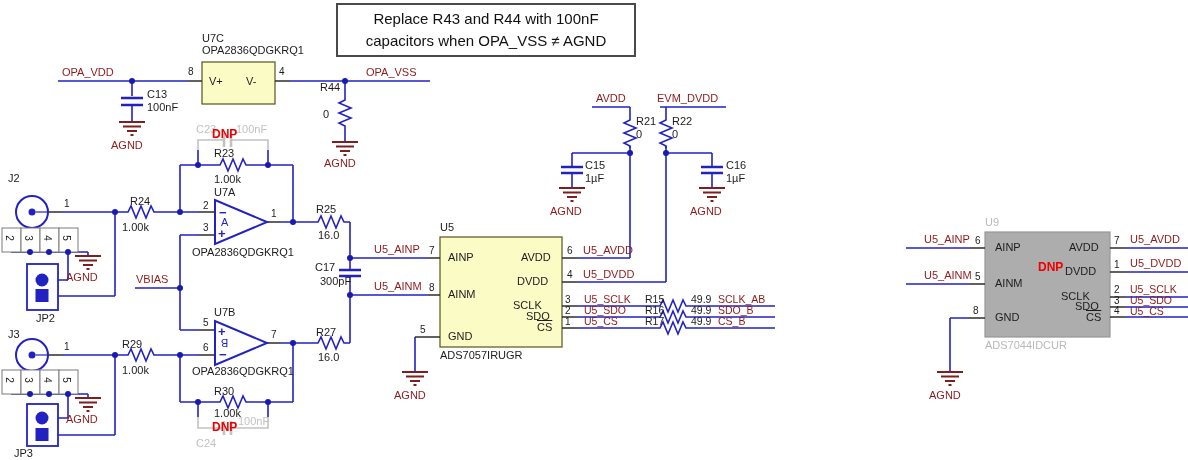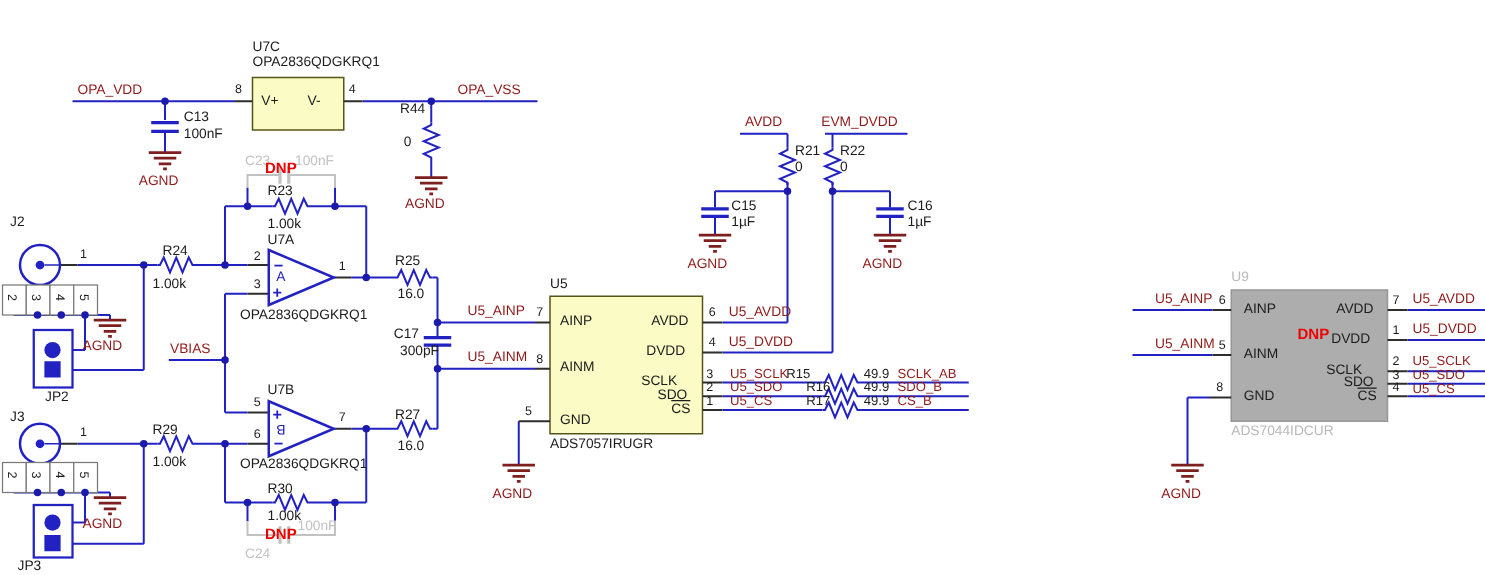--- a/index.html
+++ b/index.html
@@ -156,20 +156,24 @@
     <circle cx="30" cy="394" r="3"></circle>
         <circle cx="49" cy="394" r="3"></circle>
         <circle cx="68" cy="394" r="3"></circle>
     <circle cx="350" cy="258" r="3"></circle>
         <circle cx="350" cy="295" r="3"></circle>
     <circle cx="630" cy="153" r="3"></circle>
         <circle cx="666" cy="153" r="3"></circle>
   </g>
 </svg>
 
+<div id="note-box">
+  <div>Replace R43 and R44 with 100nF</div>
+  <div>capacitors when OPA_VSS ≠ AGND</div>
+</div>
 
 <div class="lbl net" style="left:62px;top:67px">OPA_VDD</div>
 <div class="lbl net" style="left:366px;top:67px">OPA_VSS</div>
 <div class="lbl net" style="left:136px;top:274px">VBIAS</div>
 <div class="lbl net" style="left:374px;top:244px">U5_AINP</div>
 <div class="lbl net" style="left:374px;top:281px">U5_AINM</div>
 <div class="lbl net" style="left:596px;top:93px">AVDD</div>
 <div class="lbl net" style="left:657px;top:93px">EVM_DVDD</div>
 <div class="lbl net" style="left:583px;top:245px">U5_AVDD</div>
 <div class="lbl net" style="left:583px;top:269px">U5_DVDD</div>
@@ -279,21 +283,21 @@
 <div class="lbl" style="left:526px;top:311px">SDO</div>
 <div class="lbl ovl" style="left:537px;top:322px">CS</div>
 <div class="lbl pin-num" style="left:429px;top:246px">7</div>
 <div class="lbl pin-num" style="left:429px;top:283px">8</div>
 <div class="lbl pin-num" style="left:420px;top:325px">5</div>
 <div class="lbl pin-num" style="left:567px;top:246px">6</div>
 <div class="lbl pin-num" style="left:567px;top:270px">4</div>
 <div class="lbl pin-num" style="left:565px;top:295px">3</div>
 <div class="lbl pin-num" style="left:565px;top:306px">2</div>
 <div class="lbl pin-num" style="left:565px;top:317px">1</div>
-<div class="lbl small" style="left:629px;top:294px">R15</div>
+<div class="lbl small" style="left:645px;top:294px">R15</div>
 <div class="lbl small" style="left:691px;top:294px">49.9</div>
 <div class="lbl small" style="left:645px;top:305px">R16</div>
 <div class="lbl small" style="left:691px;top:305px">49.9</div>
 <div class="lbl small" style="left:645px;top:316px">R17</div>
 <div class="lbl small" style="left:691px;top:316px">49.9</div>
 
 <div class="lbl u9gray" style="left:985px;top:217px">U9</div>
 <div class="lbl u9gray" style="left:985px;top:340px">ADS7044IDCUR</div>
 <div class="lbl dnp" style="left:1038px;top:261px">DNP</div>
 <div class="lbl" style="left:995px;top:242px">AINP</div>

